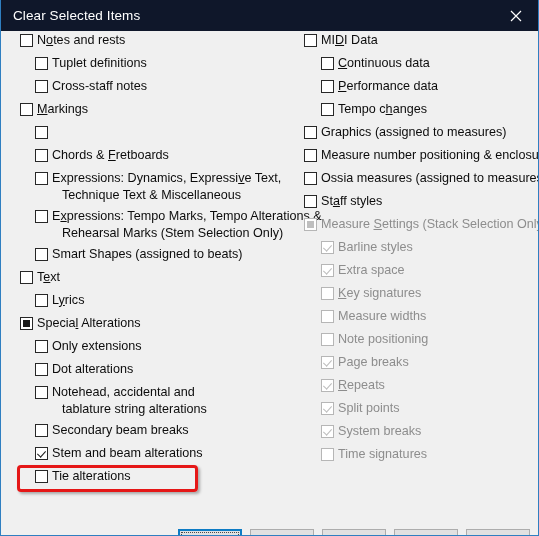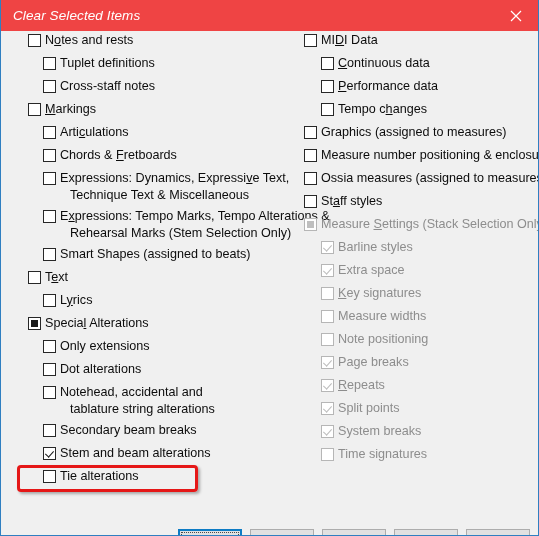--- a/index.html
+++ b/index.html
@@ -23,24 +23,23 @@
     box-sizing: border-box;
     border: 1px solid #2f7fc1;
     border-top: none;
     background: #f0f0f0;
     overflow: hidden;
   }
 
   .titlebar {
     position: relative;
     height: 31px;
-    background: #ef4444;
+    background: #0f172a;
     display: flex;
     align-items: center;
-    font-style: italic;
   }
   .titlebar-text {
     color: #ffffff;
     font-size: 13.5px;
     padding-left: 12px;
     letter-spacing: 0.1px;
     white-space: nowrap;
   }
   .titlebar-close {
     position: absolute;
@@ -61,21 +60,21 @@
     left: 0;
     top: 31px;
     width: 537px;
     height: 503px;
   }
 
   .col {
     position: absolute;
     top: 0;
   }
-  .col-left  { left: 16px;   width: 290px; }
+  .col-left  { left: 8px;   width: 290px; }
   .col-right { left: 296px; width: 240px; }
 
   
   .row {
     position: relative;
     display: flex;
     align-items: flex-start;
     height: 23px;
     padding-left: 11px;
     font-size: 12.6px;
@@ -220,21 +219,20 @@
         <div class="row indent">
           <span class="cb"></span>
           <span class="lbl">Cross-staff notes</span>
         </div>
         <div class="row">
           <span class="cb"></span>
           <span class="lbl"><span class="ul">M</span>arkings</span>
         </div>
         <div class="row indent">
           <span class="cb"></span>
-          <span class="lbl">Arti<span class="ul">c</span>ulations</span>
         </div>
         <div class="row indent">
           <span class="cb"></span>
           <span class="lbl">Chords &amp; <span class="ul">F</span>retboards</span>
         </div>
         <div class="row indent two-line">
           <span class="cb"></span>
           <span class="lbl">Expressions: Dynamics, Expressi<span class="ul">v</span>e Text,<span class="l2">Technique Text &amp; Miscellaneous</span></span>
         </div>
         <div class="row indent two-line">

